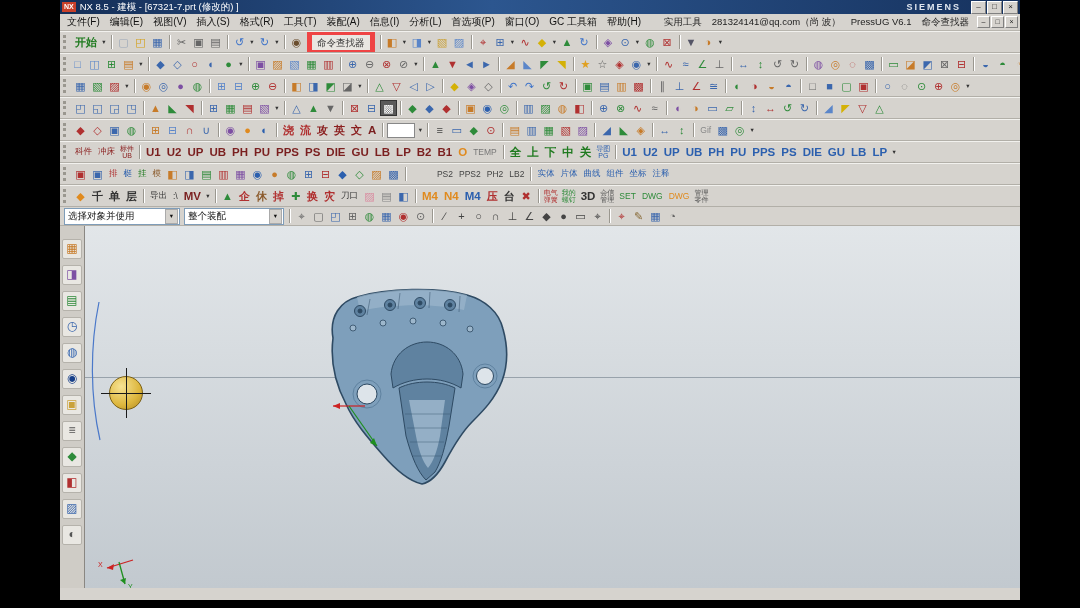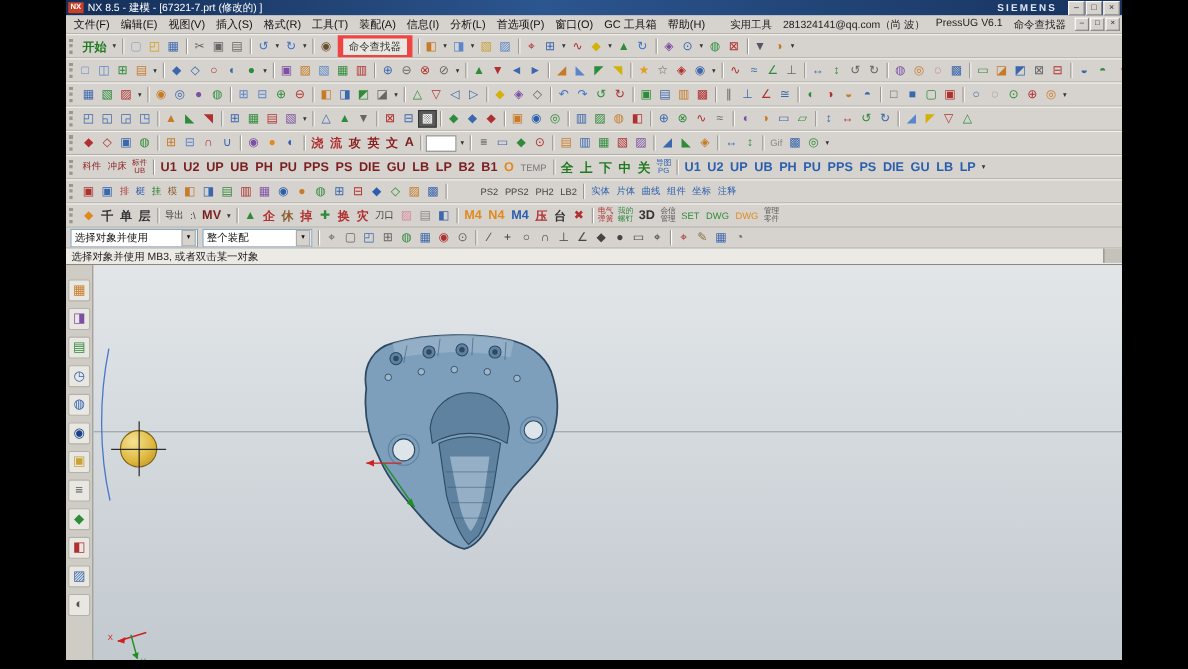--- a/index.html
+++ b/index.html
@@ -553,24 +553,20 @@
         <span class="tb-icon" style="color: rgb(68, 68, 68);">●</span>
         <span class="tb-icon" style="color: rgb(68, 68, 68);">▭</span>
         <span class="tb-icon" style="color: rgb(68, 68, 68);">⌖</span>
         <span class="tb-sep"></span>
         <span class="tb-icon" style="color: rgb(176, 48, 48);">⌖</span>
         <span class="tb-icon" style="color: rgb(138, 109, 59);">✎</span>
         <span class="tb-icon" style="color: rgb(59, 103, 173);">▦</span>
         <span class="tb-icon" style="color: rgb(102, 102, 102);">◔</span>
       </div>
 
-    <div class="promptbar">
-      <span>选择对象并使用 MB3, 或者双击某一对象</span>
-      <span class="prompt-end"></span>
-    </div>
 
     <div class="main">
       <div class="resbar" id="resbar">
           <span class="res-icon" style="color: rgb(199, 123, 41);">▦</span>
           <span class="res-icon" style="color: rgb(125, 79, 163);">◨</span>
           <span class="res-icon" style="color: rgb(46, 139, 58);">▤</span>
           <span class="res-icon" style="color: rgb(59, 103, 173);">◷</span>
           <span class="res-icon" style="color: rgb(43, 95, 174);">◍</span>
           <span class="res-icon" style="color: rgb(24, 64, 138);">◉</span>
           <span class="res-icon" style="color: rgb(202, 162, 58);">▣</span>

